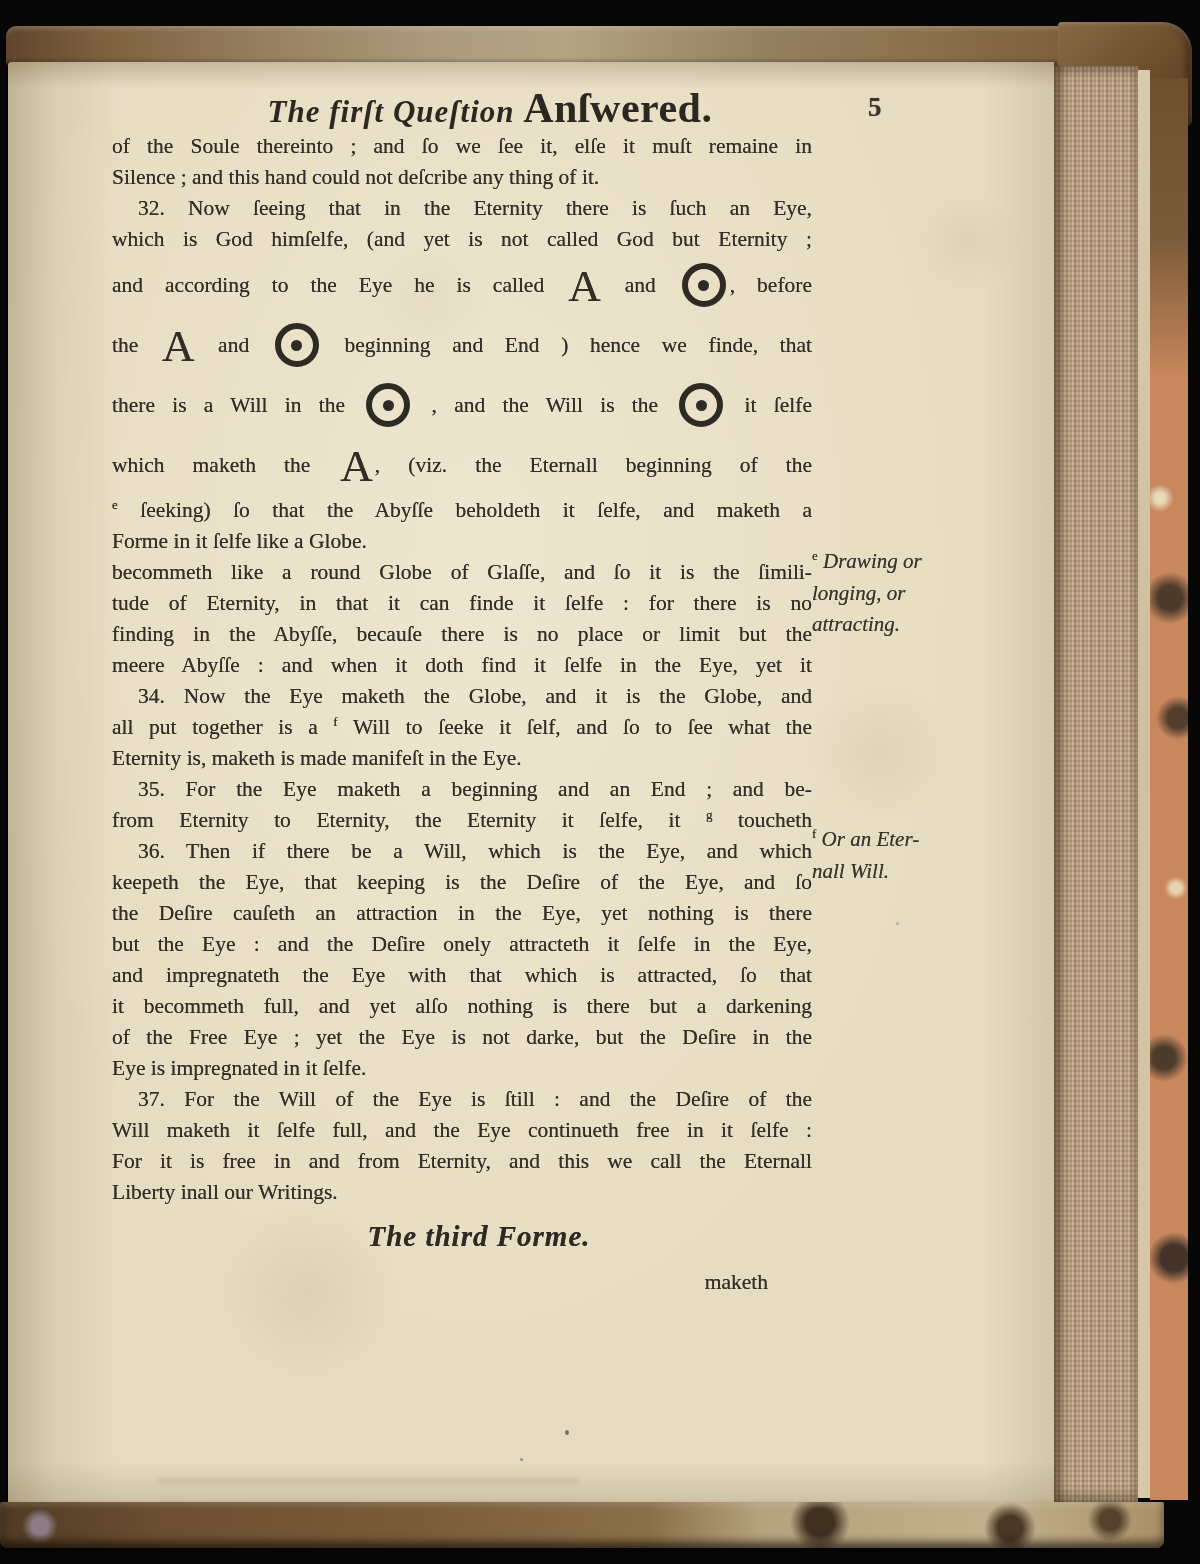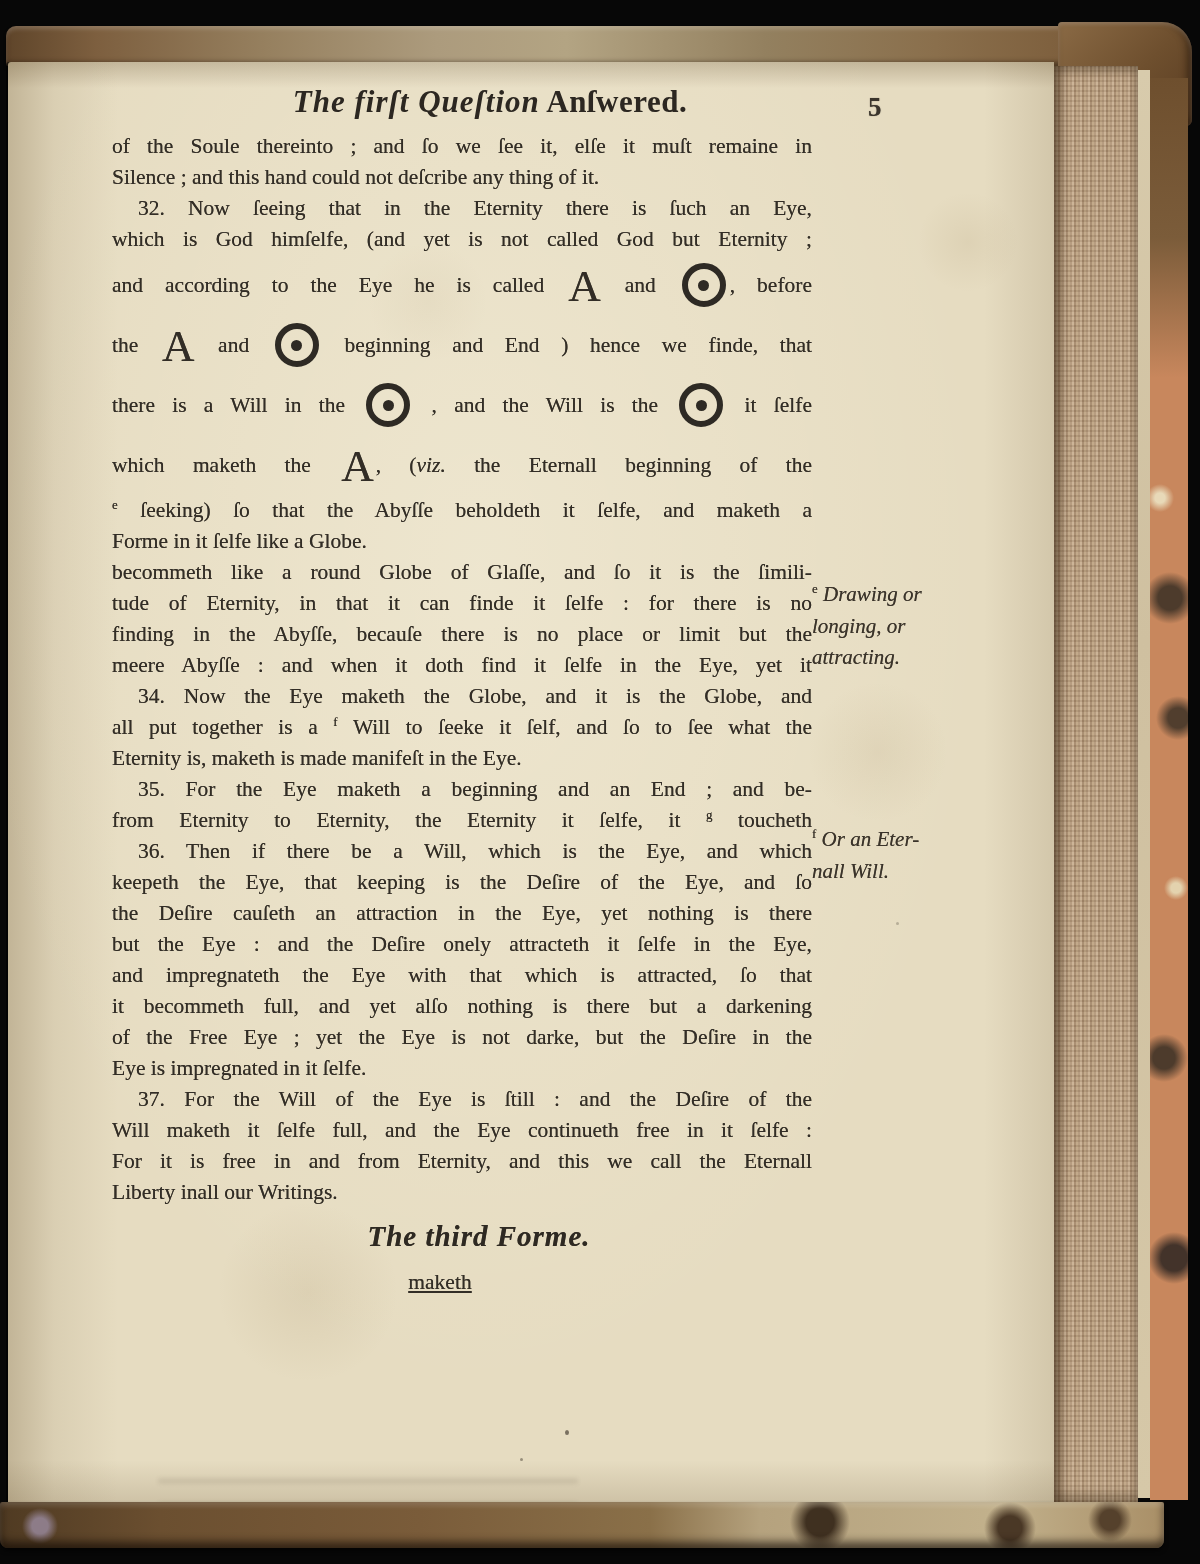--- a/index.html
+++ b/index.html
@@ -60,46 +60,46 @@
       radial-gradient(circle at 1110px 18px, #55412c 0 10px, rgba(85,65,44,0) 22px),
       radial-gradient(circle at 40px 24px, #8d7c88 0 8px, rgba(141,124,136,0) 18px),
       linear-gradient(90deg,#4f3a22 0,#6b4f30 160px,#7a5c3a 420px,#8a7049 650px,#b5a27e 760px,#c2b18c 1000px,#a98f67 1164px);
     border-radius:2px 2px 8px 8px;
     box-shadow:inset 0 4px 5px rgba(255,255,255,0.14), inset 0 -6px 8px rgba(15,8,3,0.65), 0 3px 4px rgba(0,0,0,0.6);}
 
   
   .header{position:absolute;left:112px;top:84px;width:700px;text-align:center;padding-left:56px;
     color:#2c2721;box-sizing:border-box;}
   .header .ht-i{font-style:italic;font-weight:bold;font-size:31px;letter-spacing:1px;}
-  .header .ht-r{font-weight:bold;font-size:31px;letter-spacing:0.5px;}
+  .header .ht-r{font-weight:bold;font-size:42px;letter-spacing:0.5px;}
   .pagenum{position:absolute;left:868px;top:92px;font-size:27px;font-weight:bold;color:#3a342c;
     text-shadow:0 0 1px rgba(50,45,35,0.6);}
 
   .text-block{position:absolute;left:112px;top:131px;width:700px;color:var(--ink);
     text-shadow:0 0 0.5px rgba(45,40,30,0.75);}
   .line{font-size:21.5px;line-height:31px;text-align:justify;text-justify:inter-word;}
   .line.full{text-align-last:justify;}
   .line.in{text-indent:26px;}
   .line.tall{line-height:60px;}
   .sup{font-size:13px;vertical-align:8px;line-height:0;}
-  .it{font-style:italic;}
+  .it{}
   .bigA{font-size:45px;line-height:0;vertical-align:-9px;padding:0 2px;}
   .eye{display:inline-block;box-sizing:border-box;width:44px;height:44px;border:6px solid #2e2a24;
     border-radius:50%;vertical-align:middle;position:relative;margin:0 4px 4px 4px;}
   .eye .dot{position:absolute;left:50%;top:50%;width:11px;height:11px;margin:-5.5px 0 0 -5.5px;
     border-radius:50%;background:#2e2a24;}
   .section-heading{font-size:29px;font-weight:bold;font-style:italic;text-align:center;
     padding-left:34px;margin-top:12px;margin-bottom:14px;letter-spacing:1px;color:#2e2922;}
   .last-para{margin-top:8px;}
-  .catchword{font-size:21.5px;line-height:30px;text-align:center;padding-right:44px;color:var(--ink);text-decoration:underline;}
+  .catchword{font-size:21.5px;line-height:30px;text-align:right;padding-right:44px;color:var(--ink);}
 
   .notes{position:absolute;left:812px;top:0;width:175px;color:#3a332a;}
   .note{position:absolute;font-style:italic;font-size:21px;line-height:31.5px;
     text-shadow:0 0 0.5px rgba(45,40,30,0.7);}
-  .note:nth-child(1){top:546px;margin-top:33px;}
+  .note:nth-child(1){top:546px;}
   .note:nth-child(2){top:824px;}
   .note .sup{font-style:normal;}
 
   .ghost{position:absolute;left:150px;top:1400px;width:420px;height:70px;opacity:0.10;filter:blur(2px);
     background:repeating-linear-gradient(0deg, rgba(60,50,35,0.9) 0 6px, rgba(60,50,35,0) 6px 24px);}
 </style>
 </head>
 <body>
 
 <div class="stage">

